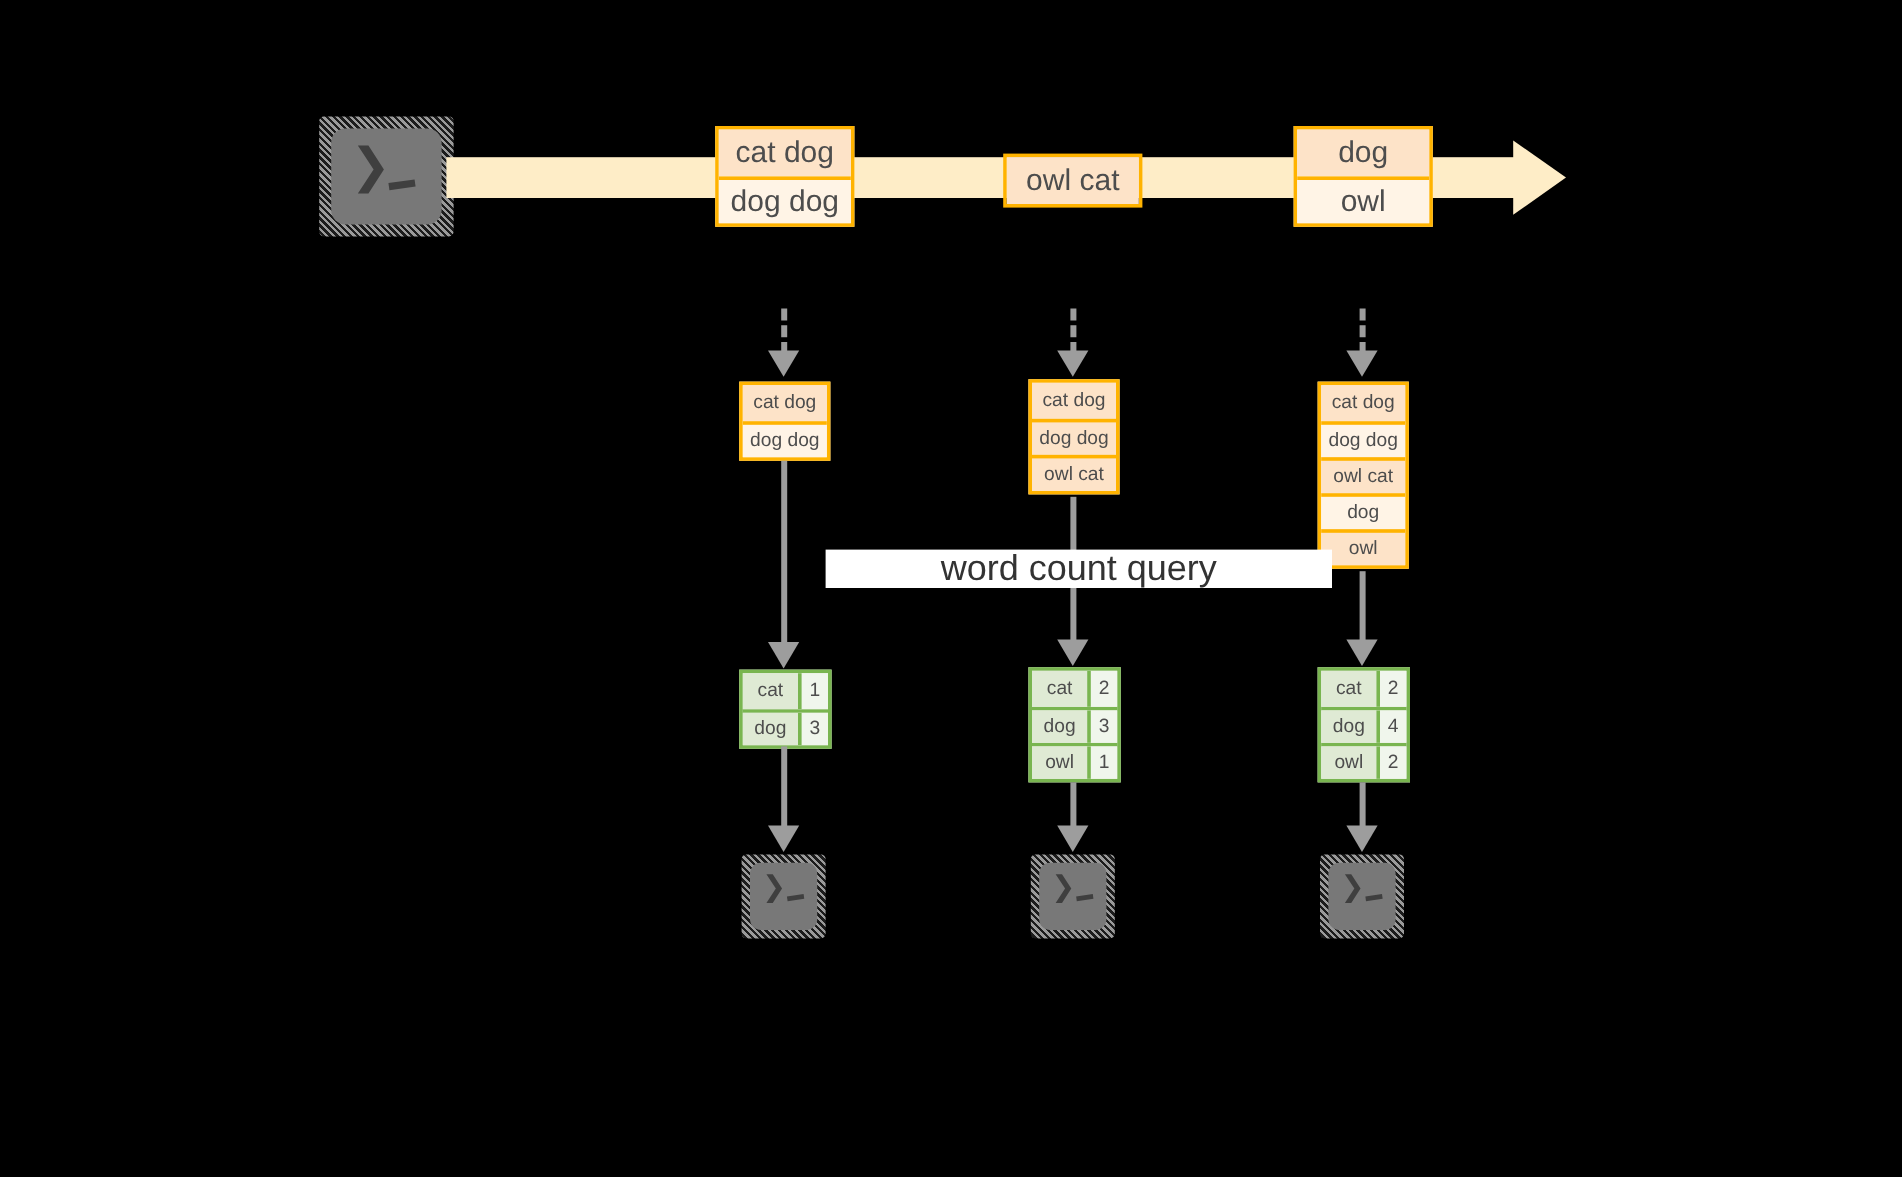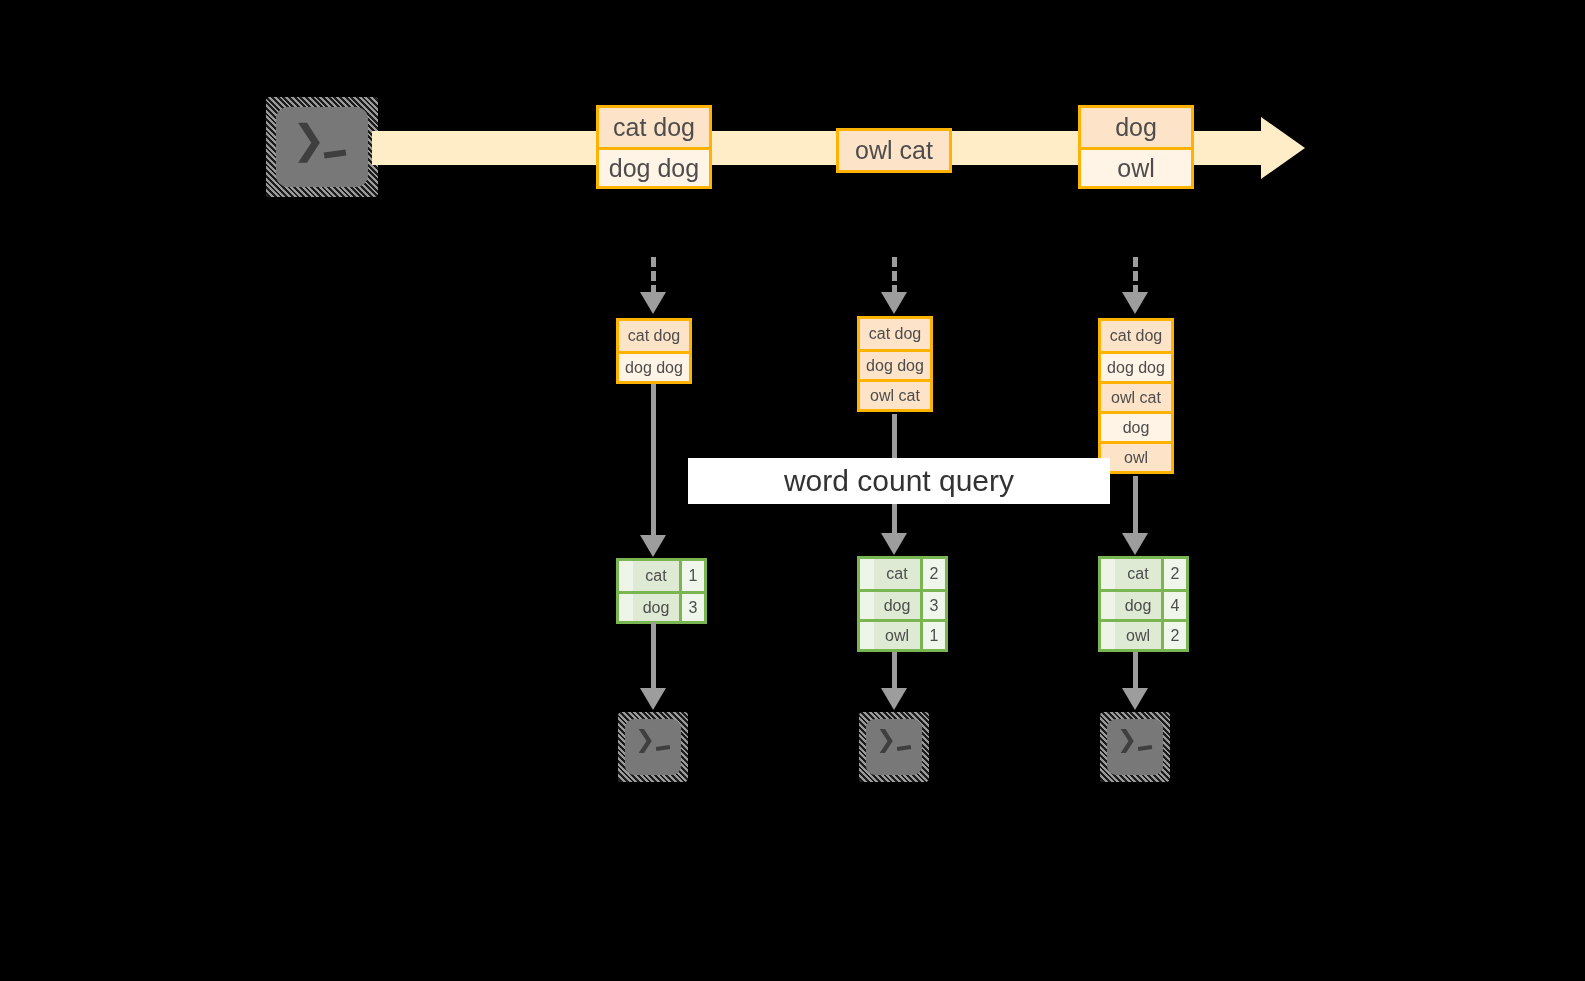--- a/index.html
+++ b/index.html
@@ -99,21 +99,20 @@
   .greenbox {
     position: absolute;
     box-sizing: border-box;
     border: 3px solid #79b550;
     background: #eef5e8;
   }
   .greenbox .grow {
     display: flex;
     height: 30px;
     box-sizing: border-box;
-    padding-left: 14px;
   }
   .greenbox .grow + .grow { border-top: 3px solid #79b550; }
   .greenbox .cell {
     box-sizing: border-box;
     display: flex;
     align-items: center;
     justify-content: center;
     font-size: 16px;
     color: #4d4d4d;
   }
@@ -283,17 +282,17 @@
   <div class="vline" style="left:1133px; top:652px; height:48px;"></div>
   <div class="vhead" style="left:1122px; top:688px;"></div>
 
   <div class="terminal small" style="left:1100px; top:712px;">
     <div class="screen">
       <span class="chev">❯</span>
       <span class="dash"></span>
     </div>
   </div>
 
-  <div class="querband" style="left:688px; top:458px; width:422px; height:46px;">
+  <div class="querband" style="left:688px; top:458px; width:422px; height:32px;">
     <span class="qlabel">word count query</span>
   </div>
 
 </div>
 
 </body></html>

